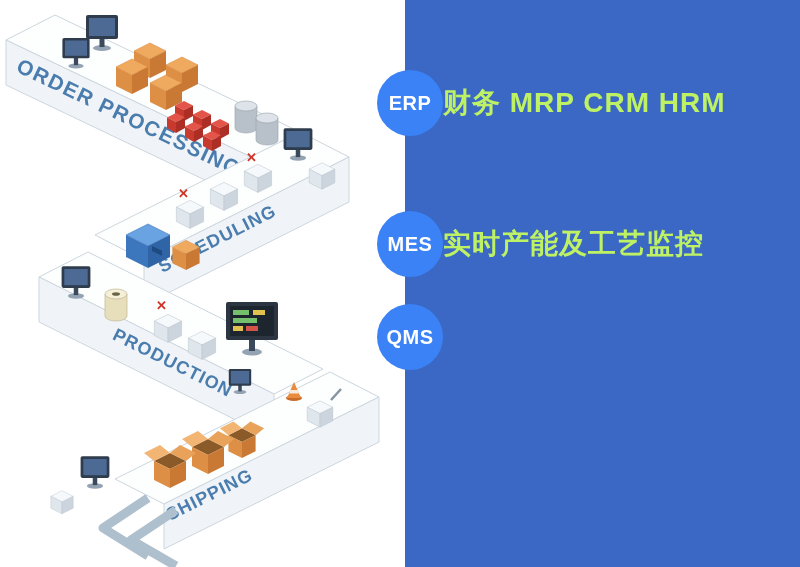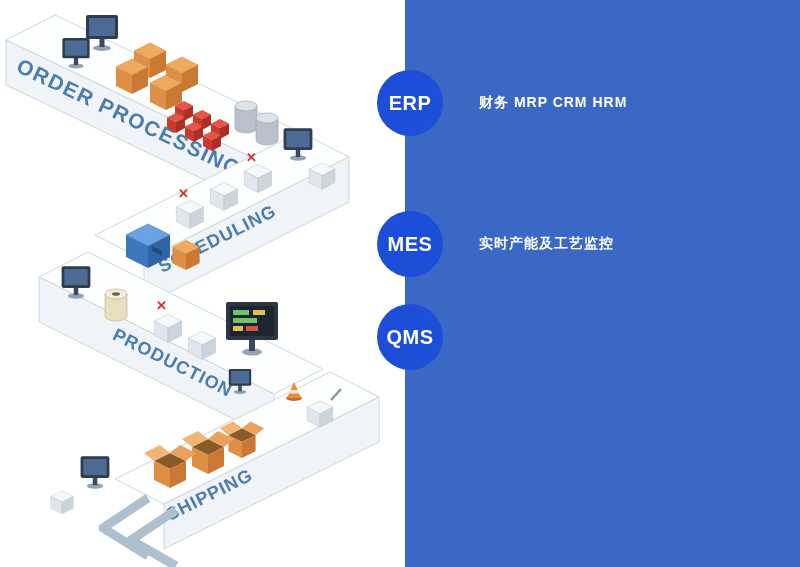--- a/index.html
+++ b/index.html
@@ -5,26 +5,26 @@
   html,body{margin:0;padding:0;background:#ffffff;}
   .stage{
     position:relative;width:800px;height:567px;overflow:hidden;
     font-family:"Liberation Sans", sans-serif;display:flex;background:#ffffff;
   }
   .left-art{width:405px;height:567px;position:relative;background:#ffffff;flex:0 0 auto;}
   .left-art svg{display:block;}
   .right-panel{flex:1;height:567px;background:#3a68c4;position:relative;}
   .sys-row{position:absolute;left:0;height:66px;display:flex;align-items:center;}
   .sys-badge{
-    width:66px;height:66px;border-radius:50%;background:#1d4ed8;color:#ffffff;
+    width:66px;height:66px;border-radius:50%;background:#3b82f6;color:#ffffff;
     font-weight:bold;font-size:20px;letter-spacing:.5px;
     display:flex;align-items:center;justify-content:center;margin-left:-28px;
     flex:0 0 auto;
   }
-  .sys-label{color:#ffffff;font-weight:bold;font-size:14px;letter-spacing:1px;margin-left:36px;white-space:nowrap;}
+  .sys-label{color:#bef264;font-weight:bold;font-size:28px;letter-spacing:1px;white-space:nowrap;}
   
   .ramp-top{fill:#fdfefe;stroke:#ccd6de;stroke-width:1;}
   .ramp-face{fill:#f0f4f8;stroke:#ccd6de;stroke-width:1;}
   .stage-label{fill:#4a7dad;font-weight:bold;font-family:"Liberation Sans",sans-serif;}
   .x-mark{fill:#d03327;font-weight:bold;font-size:13px;font-family:"Liberation Sans",sans-serif;}
   .chevron{fill:none;stroke:#aebfcd;stroke-width:9;stroke-linejoin:round;stroke-linecap:butt;}
 </style>
 </head>
 <body>
 

